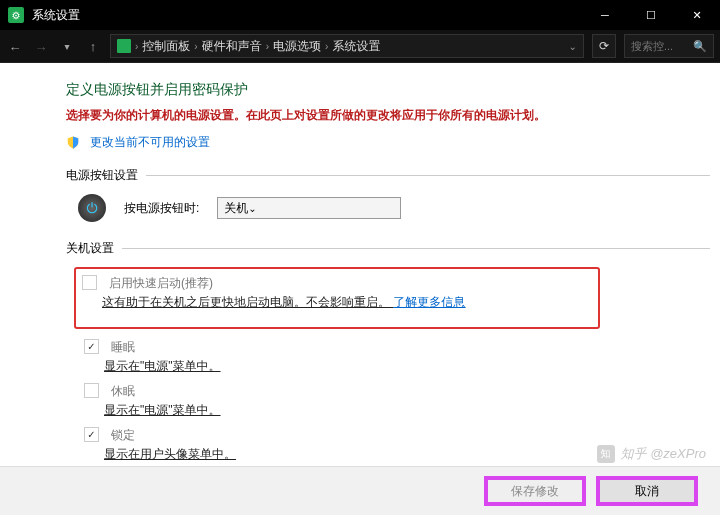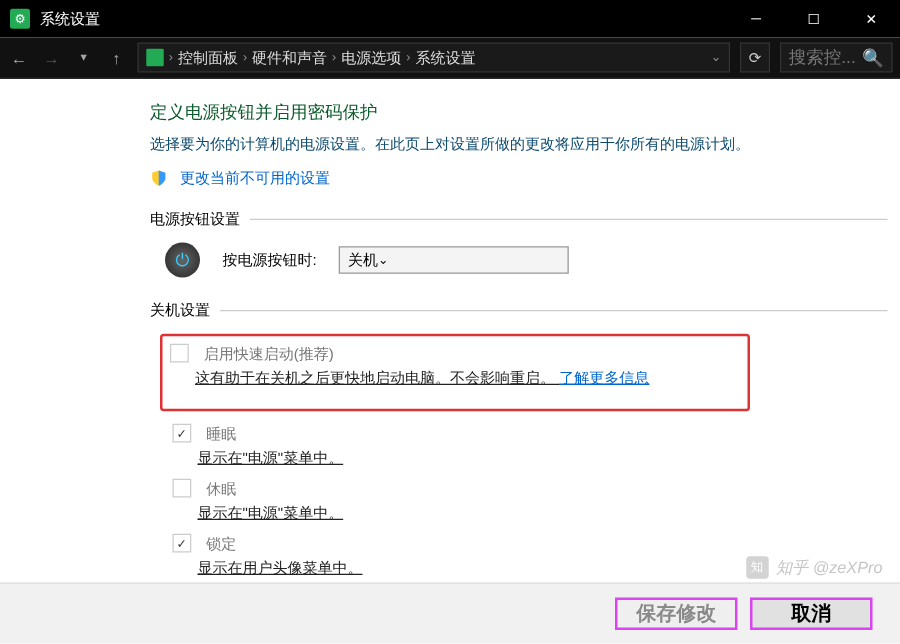--- a/index.html
+++ b/index.html
@@ -76,30 +76,29 @@
   .search-box {
     width: 76px;
     height: 22px;
     border: 1px solid #333;
     background: #1a1a1a;
     color: #777;
     display: flex;
     align-items: center;
     padding: 0 6px;
     gap: 4px;
-    font-size: 14px;
+    font-size: 11px;
   }
   .content {
-    padding: 18px 10px 0 108px;
+    padding: 18px 10px 0 66px;
     height: calc(100% - 30px - 32px - 48px);
     overflow: hidden;
-    margin-left: 12px;
   }
   .page-title { color: #0a5a2a; font-size: 14px; margin-bottom: 8px; }
-  .subtitle { color: #0c4a6e; margin-bottom: 10px; }
+  .subtitle { color: #b91c1c; margin-bottom: 10px; font-weight: bold; }
   .shield-link {
     display: flex; align-items: center; gap: 10px;
     color: #0066cc; margin-bottom: 16px;
   }
   .shield-icon {
     width: 14px; height: 15px;
   }
   .group-hd {
     display: flex; align-items: center; gap: 8px;
     color: #000; margin-bottom: 10px;
@@ -142,26 +141,25 @@
   .opt-block { margin-left: 18px; margin-bottom: 4px; }
   .footer {
     position:absolute; bottom:0; left:0; right:0;
     height: 48px; background:#f1f1f1;
     display:flex; align-items:center; justify-content:flex-end;
     padding-right: 22px; gap: 10px;
     border-top: 1px solid #ddd;
   }
   .btn {
     min-width: 70px; height: 22px;
-    border: 2px solid #d946ef;
+    border: 4px solid #d946ef;
     background: #e1e1e1;
     display:flex; align-items:center; justify-content:center;
-    font-size:16px;
+    font-size:12px;
     padding:0 12px;
-    font-weight:bold;
   }
   .btn.disabled { color:#8a8a8a; background:#efefef; }
   .watermark {
     position:absolute; right:14px; bottom:52px;
     color:#bbb; font-size:13px; font-style:italic;
     display:flex; align-items:center; gap:6px; opacity:.85;
   }
   .zhihu-logo { width:18px;height:18px;border-radius:3px;background:#ccc;color:#fff;display:flex;align-items:center;justify-content:center;font-size:10px;font-style:normal;}
 </style>
 </head>

